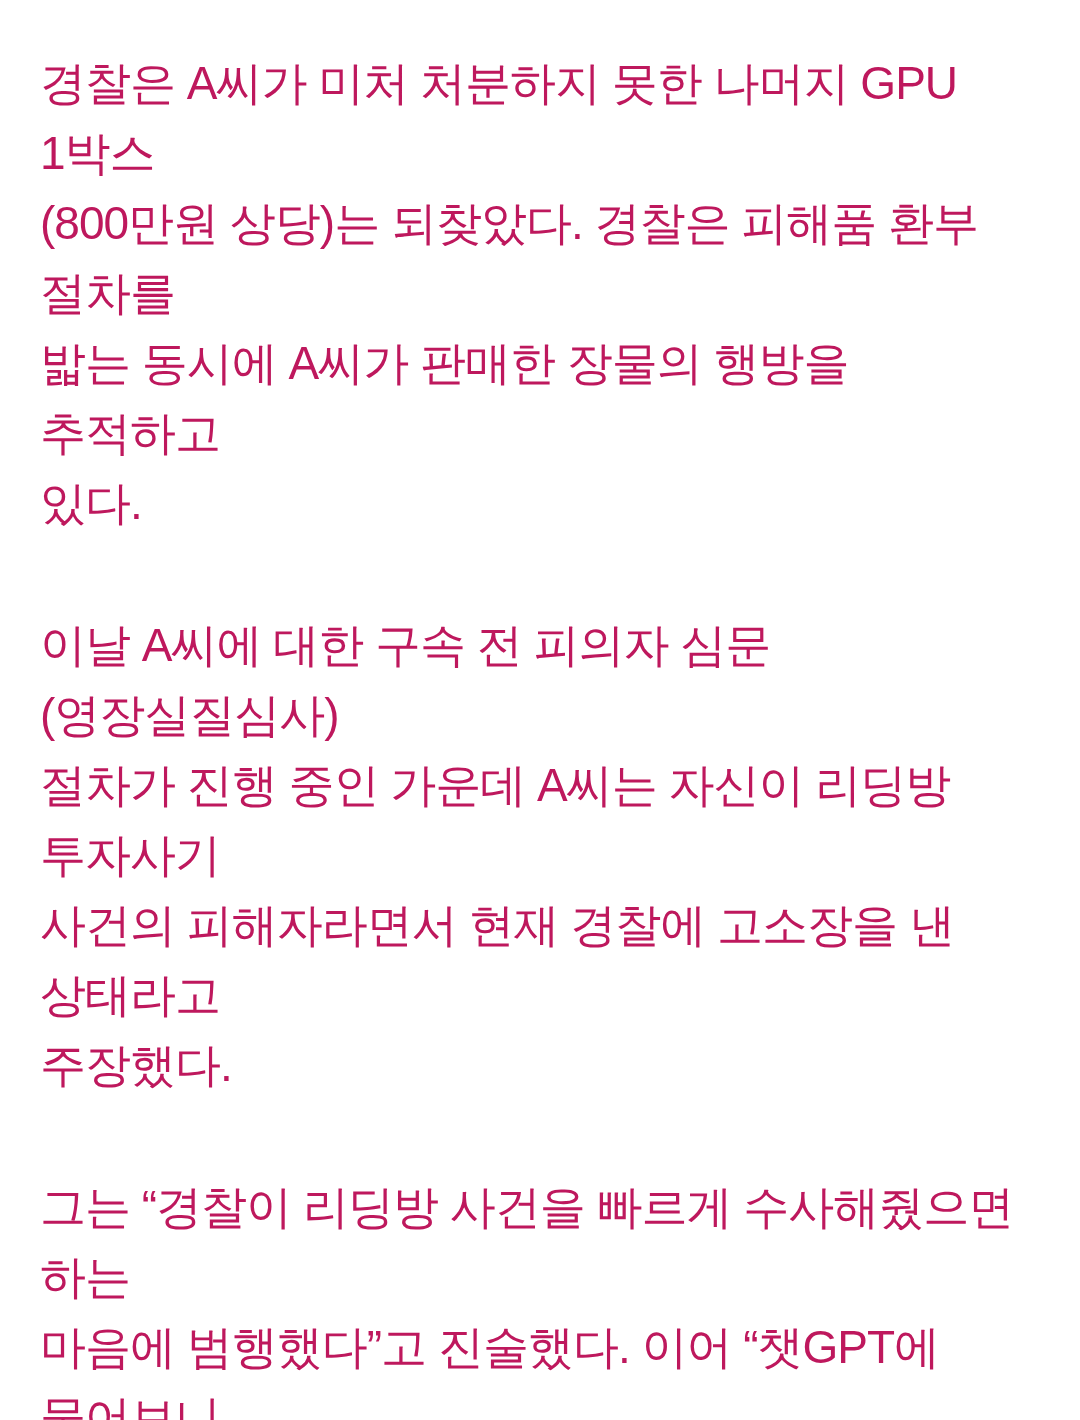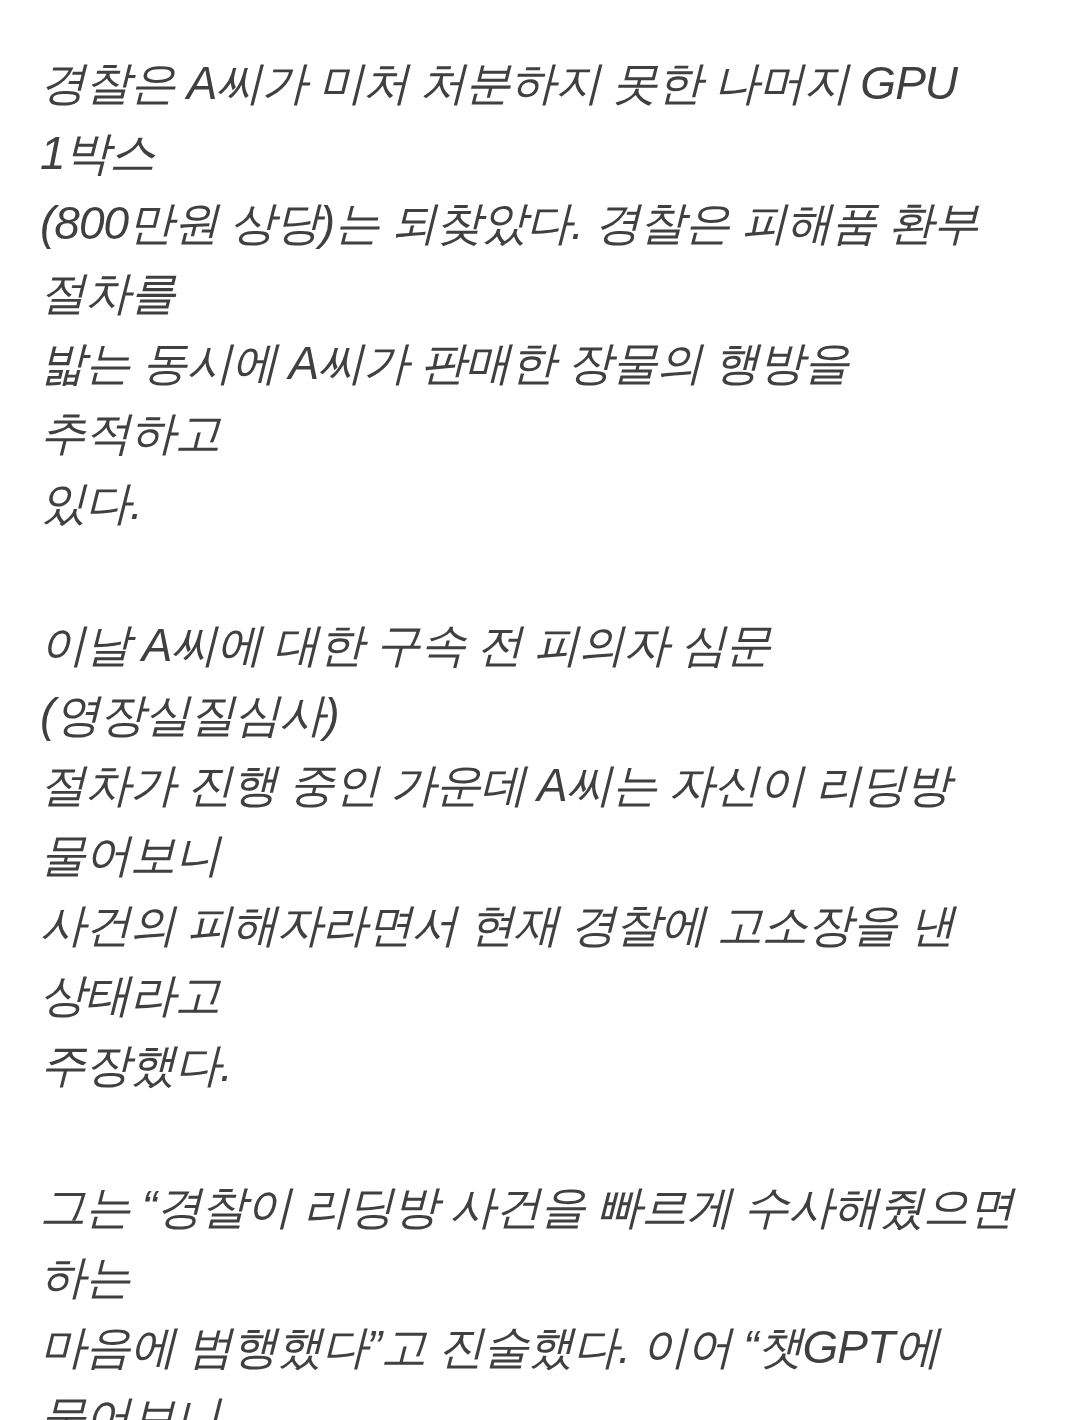--- a/index.html
+++ b/index.html
@@ -17,39 +17,38 @@
     box-sizing: border-box;
     width: 1080px;
     padding: 48px 40px 40px 40px;
   }
   .article-paragraph {
     margin: 0 0 72px 0;
     font-size: 46px;
     line-height: 70px;
     letter-spacing: -1px;
     font-weight: 400;
-    color: #404040;
+    color: #be185d;
     white-space: pre-line;          
     word-break: keep-all;
-    font-style: italic;
   }
   .article-paragraph:last-child {
     margin-bottom: 0;
   }
 </style>
 </head>
 <body>
 
 <div class="article-body">
   <p class="article-paragraph">경찰은 A씨가 미처 처분하지 못한 나머지 GPU 1박스
 (800만원 상당)는 되찾았다. 경찰은 피해품 환부 절차를
 밟는 동시에 A씨가 판매한 장물의 행방을 추적하고
 있다.</p>
   <p class="article-paragraph">이날 A씨에 대한 구속 전 피의자 심문(영장실질심사)
-절차가 진행 중인 가운데 A씨는 자신이 리딩방 물어보니
+절차가 진행 중인 가운데 A씨는 자신이 리딩방 투자사기
 사건의 피해자라면서 현재 경찰에 고소장을 낸 상태라고
 주장했다.</p>
   <p class="article-paragraph">그는 “경찰이 리딩방 사건을 빠르게 수사해줬으면 하는
 마음에 범행했다”고 진술했다. 이어 “챗GPT에 물어보니
 ‘리딩방 피해 계좌에 훔친 돈을 송금하면, 절도범으로
 검거됐을 경우 절도 사건 수사를 하면서 자연스레
 리딩방 사건 수사도 한꺼번에 해줄 것’이라는 답변을
 받았다”고 덧붙였다.</p>
 
 </div>

